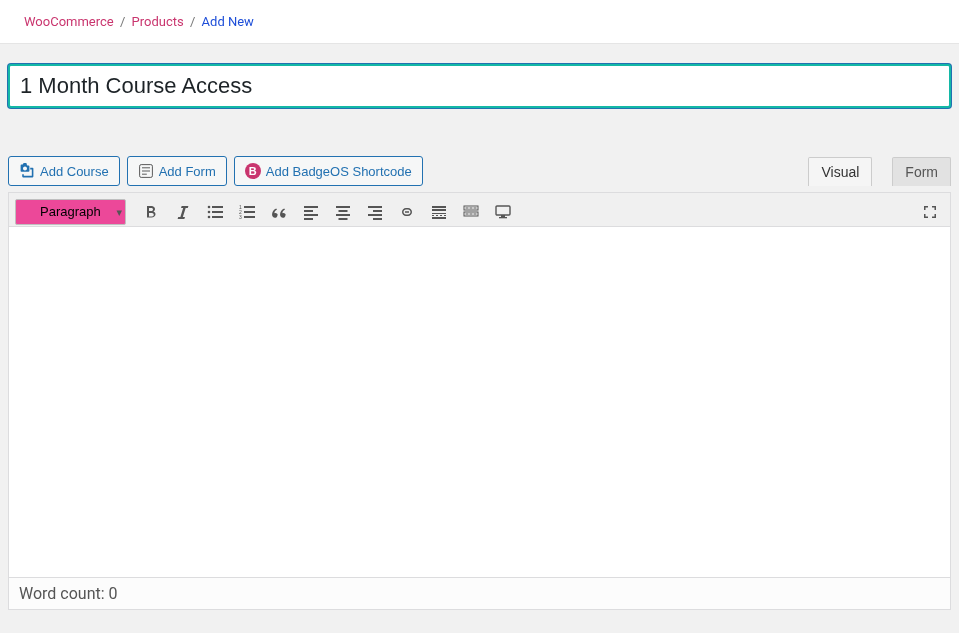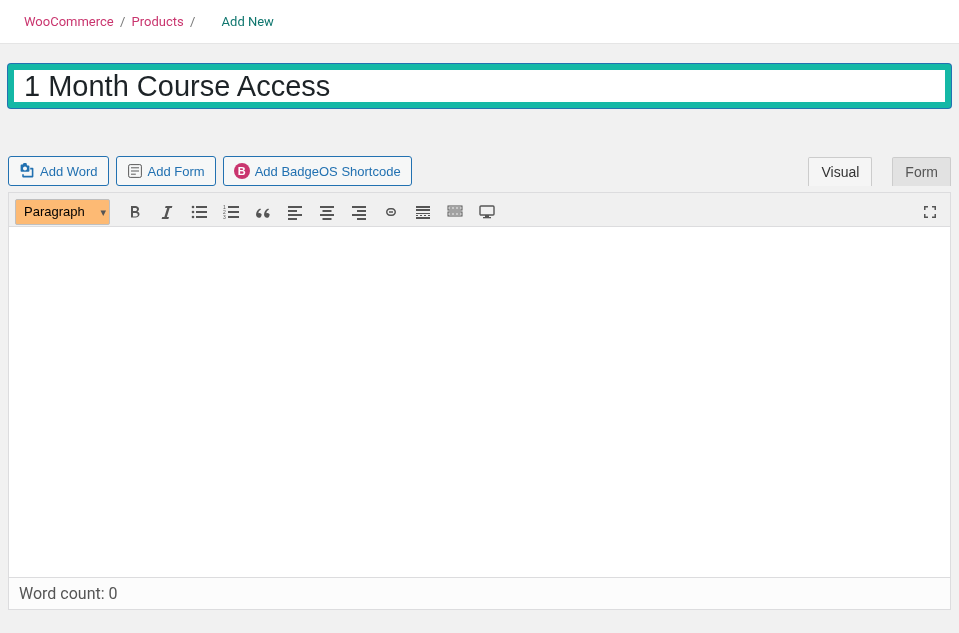--- a/index.html
+++ b/index.html
@@ -21,34 +21,33 @@
     }
     .breadcrumb-link {
       color: #c9356e;
       text-decoration: none;
     }
     .breadcrumb-sep {
       color: #787878;
       margin: 0 3px;
     }
     .breadcrumb-current {
-      color: #0f766e;
-      margin-left: 20px;
+      color: #1d4ed8;
     }
     .content-wrap {
       padding: 20px 8px 8px 8px;
     }
     .title-input {
       width: 100%;
       height: 44px;
-      font-size: 29px;
+      font-size: 22px;
       font-weight: 400;
       line-height: 1.2;
       padding: 4px 10px;
-      border: 6px solid #14b8a6;
+      border: 2px solid #14b8a6;
       border-radius: 3px;
       background: #fff;
       box-shadow: 0 0 0 1px #2271b1;
       outline: none;
       color: #1d2327;
     }
     .editor-block {
       margin-top: 48px;
     }
     .top-row {
@@ -123,24 +122,24 @@
       justify-content: space-between;
       min-height: 34px;
     }
     .toolbar-left {
       display: flex;
       align-items: center;
       gap: 4px;
     }
     .format-select {
       height: 26px;
-      padding: 2px 24px 2px 8px;
+      padding: 2px 24px 2px 24px;
       font-size: 13px;
       border: 1px solid #bfbfbf;
-      background: #fdba74;
+      background: #ec4899;
       border-radius: 2px;
       appearance: none;
       position: relative;
       margin-right: 4px;
     }
     .select-wrap {
       position: relative;
       display: inline-block;
       margin-right: 3px;
     }
@@ -198,21 +197,21 @@
 <div class="content-wrap">
   <input type="text" class="title-input" value="1 Month Course Access" style="">
 
   <div class="editor-block">
     <div class="top-row">
       <div class="media-buttons">
         <button class="wp-button">
           <svg viewBox="0 0 20 20" fill="#2271b1">
               <path d="M13 11V4c0-.55-.45-1-1-1h-1.67l-.59-1.28C9.58.29 9.19 0 8.75 0h-2.5C5.81 0 5.42.29 5.26.72L4.67 2H3c-.55 0-1 .45-1 1v7c0 .55.45 1 1 1h9c.55 0 1-.45 1-1zM7.5 9.5C6.12 9.5 5 8.38 5 7s1.12-2.5 2.5-2.5S10 5.62 10 7 8.88 9.5 7.5 9.5zM14 6h3c.55 0 1 .45 1 1v10c0 .55-.45 1-1 1H5c-.55 0-1-.45-1-1v-3h2v2h10V8h-2V6z"></path>
             </svg>
-          <span>Add Word</span>
+          <span>Add Course</span>
         </button>
         <button class="wp-button">
           <svg viewBox="0 0 20 20" fill="#555">
               <rect x="2" y="2" width="16" height="16" rx="2" fill="none" stroke="#555" stroke-width="1.2"></rect>
               <line x1="5" y1="6" x2="15" y2="6" stroke="#555" stroke-width="1.2"></line>
               <line x1="5" y1="10" x2="15" y2="10" stroke="#555" stroke-width="1.2"></line>
               <line x1="5" y1="14" x2="11" y2="14" stroke="#555" stroke-width="1.2"></line>
             </svg>
           <span>Add Form</span>
         </button>

